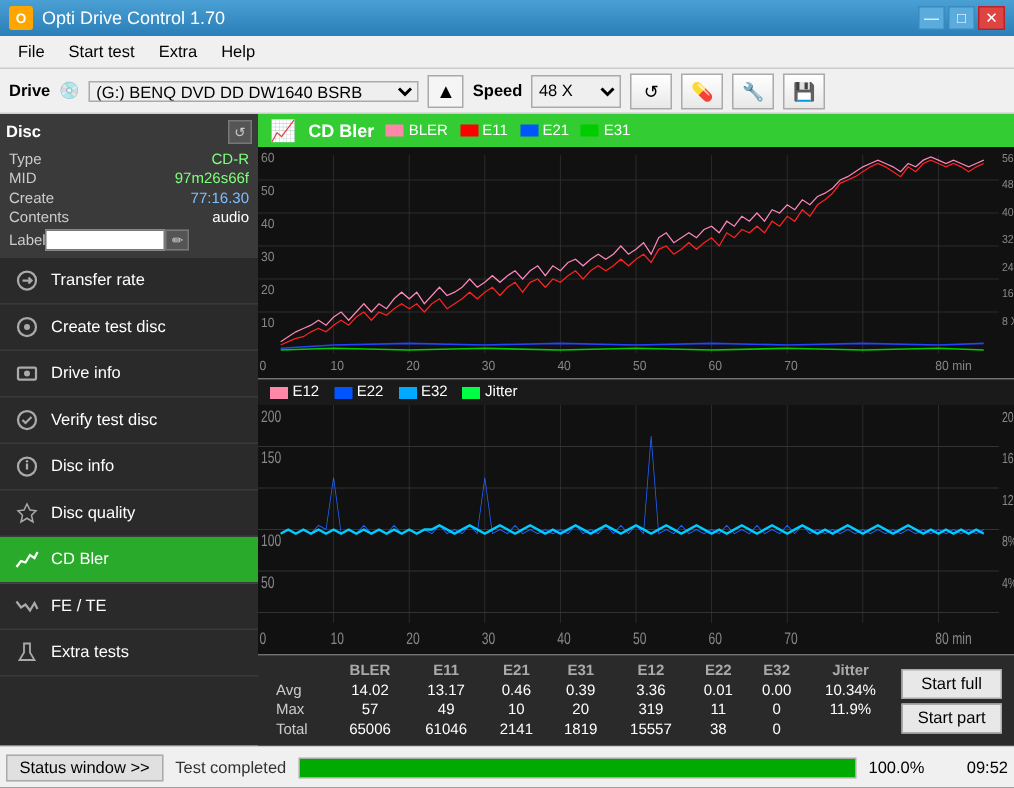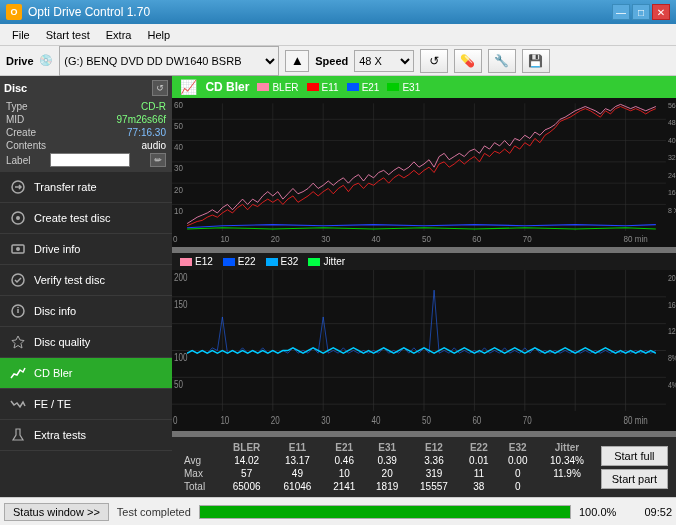--- a/index.html
+++ b/index.html
@@ -14,60 +14,60 @@
     .title-btn { width: 18px; height: 16px; background: #5aabde; border: 1px solid #3a8bbb; color: white; font-size: 10px; cursor: pointer; display: flex; align-items: center; justify-content: center; }
     .title-btn.close { background: #d44; border-color: #b22; }
     
     
     .menu-bar { background: #f0f0f0; display: flex; gap: 0; padding: 2px 4px; border-bottom: 1px solid #ccc; height: 22px; align-items: center; }
     .menu-item { padding: 2px 8px; cursor: pointer; font-size: 11px; }
     
     
     .drive-bar { background: #f0f0f0; display: flex; align-items: center; padding: 3px 6px; gap: 6px; border-bottom: 1px solid #ccc; height: 30px; }
     .drive-label { font-size: 11px; font-weight: bold; }
-    .drive-select { height: 30px; font-size: 11px; width: 220px; border: 1px solid #aaa; }
+    .drive-select { height: 14px; font-size: 11px; width: 220px; border: 1px solid #aaa; }
     .eject-btn { width: 24px; height: 22px; border: 1px solid #aaa; background: #f5f5f5; cursor: pointer; display: flex; align-items: center; justify-content: center; }
     .speed-label { font-size: 11px; font-weight: bold; }
     .speed-select { height: 22px; font-size: 11px; width: 60px; border: 1px solid #aaa; }
     .toolbar-btn { width: 28px; height: 24px; border: 1px solid #aaa; background: linear-gradient(to bottom, #fff, #e8e8e8); cursor: pointer; display: flex; align-items: center; justify-content: center; font-size: 12px; }
     
     
     .main-layout { display: flex; height: calc(525px - 24px - 22px - 30px - 28px); }
     
     
     .sidebar { width: 172px; background: #2a2a2a; flex-shrink: 0; display: flex; flex-direction: column; }
     .disc-panel { background: #3a3a3a; padding: 4px; }
     .disc-header { display: flex; justify-content: space-between; align-items: center; margin-bottom: 4px; }
     .disc-title { color: white; font-size: 11px; font-weight: bold; }
     .disc-refresh { width: 16px; height: 16px; background: #555; border: 1px solid #777; color: #ccc; font-size: 9px; cursor: pointer; display: flex; align-items: center; justify-content: center; }
     .disc-row { display: flex; justify-content: space-between; padding: 1px 2px; gap: 24px; }
     .disc-key { color: #ccc; font-size: 10px; }
     .disc-val { color: #7fff7f; font-size: 10px; }
     .disc-val-blue { color: #7fbfff; font-size: 10px; }
     .disc-val-white { color: white; font-size: 10px; }
-    .label-row { display: flex; justify-content: space-between; align-items: center; padding: 1px 2px; }
+    .label-row { display: flex; align-items: center; padding: 1px 2px; }
     .label-input { width: 80px; height: 14px; font-size: 9px; border: 1px solid #777; background: white; }
     .label-btn { width: 16px; height: 14px; font-size: 9px; cursor: pointer; background: #555; border: 1px solid #777; color: #ccc; }
     
     .sidebar-menu { flex: 1; }
     .sidebar-item { display: flex; align-items: center; gap: 8px; padding: 7px 10px; cursor: pointer; border-bottom: 1px solid #3a3a3a; }
     .sidebar-item.active { background: #2aaa2a; }
     .sidebar-item-icon { width: 16px; height: 16px; display: flex; align-items: center; justify-content: center; flex-shrink: 0; }
     .sidebar-item-label { color: white; font-size: 11px; }
     
     
     .content { flex: 1; background: #1a1a1a; display: flex; flex-direction: column; }
     .chart-header { background: #3c3; padding: 3px 8px; display: flex; align-items: center; gap: 8px; }
     .chart-title { color: white; font-size: 12px; font-weight: bold; }
     .legend-item { display: flex; align-items: center; gap: 3px; }
     .legend-color { width: 12px; height: 8px; }
     .legend-label { color: white; font-size: 10px; }
     
     .charts-area { flex: 1; display: flex; flex-direction: column; }
-    .chart-container { flex: 1; position: relative; background: #111; border-bottom: 6px solid #737373; }
+    .chart-container { flex: 1; position: relative; background: #111; border-bottom: 1px solid #737373; }
     
     .data-table { background: #2a2a2a; padding: 4px 8px; }
     .data-table table { width: 100%; border-collapse: collapse; }
     .data-table th { color: #aaa; font-size: 10px; text-align: center; padding: 1px 4px; }
     .data-table td { color: white; font-size: 10px; text-align: center; padding: 1px 4px; }
     .data-table td.row-label { color: #ccc; text-align: left; }
     .table-btn { padding: 3px 10px; background: #e8e8e8; border: 1px solid #aaa; cursor: pointer; font-size: 11px; white-space: nowrap; }
     .table-btns { display: flex; flex-direction: column; gap: 3px; }
     
     

